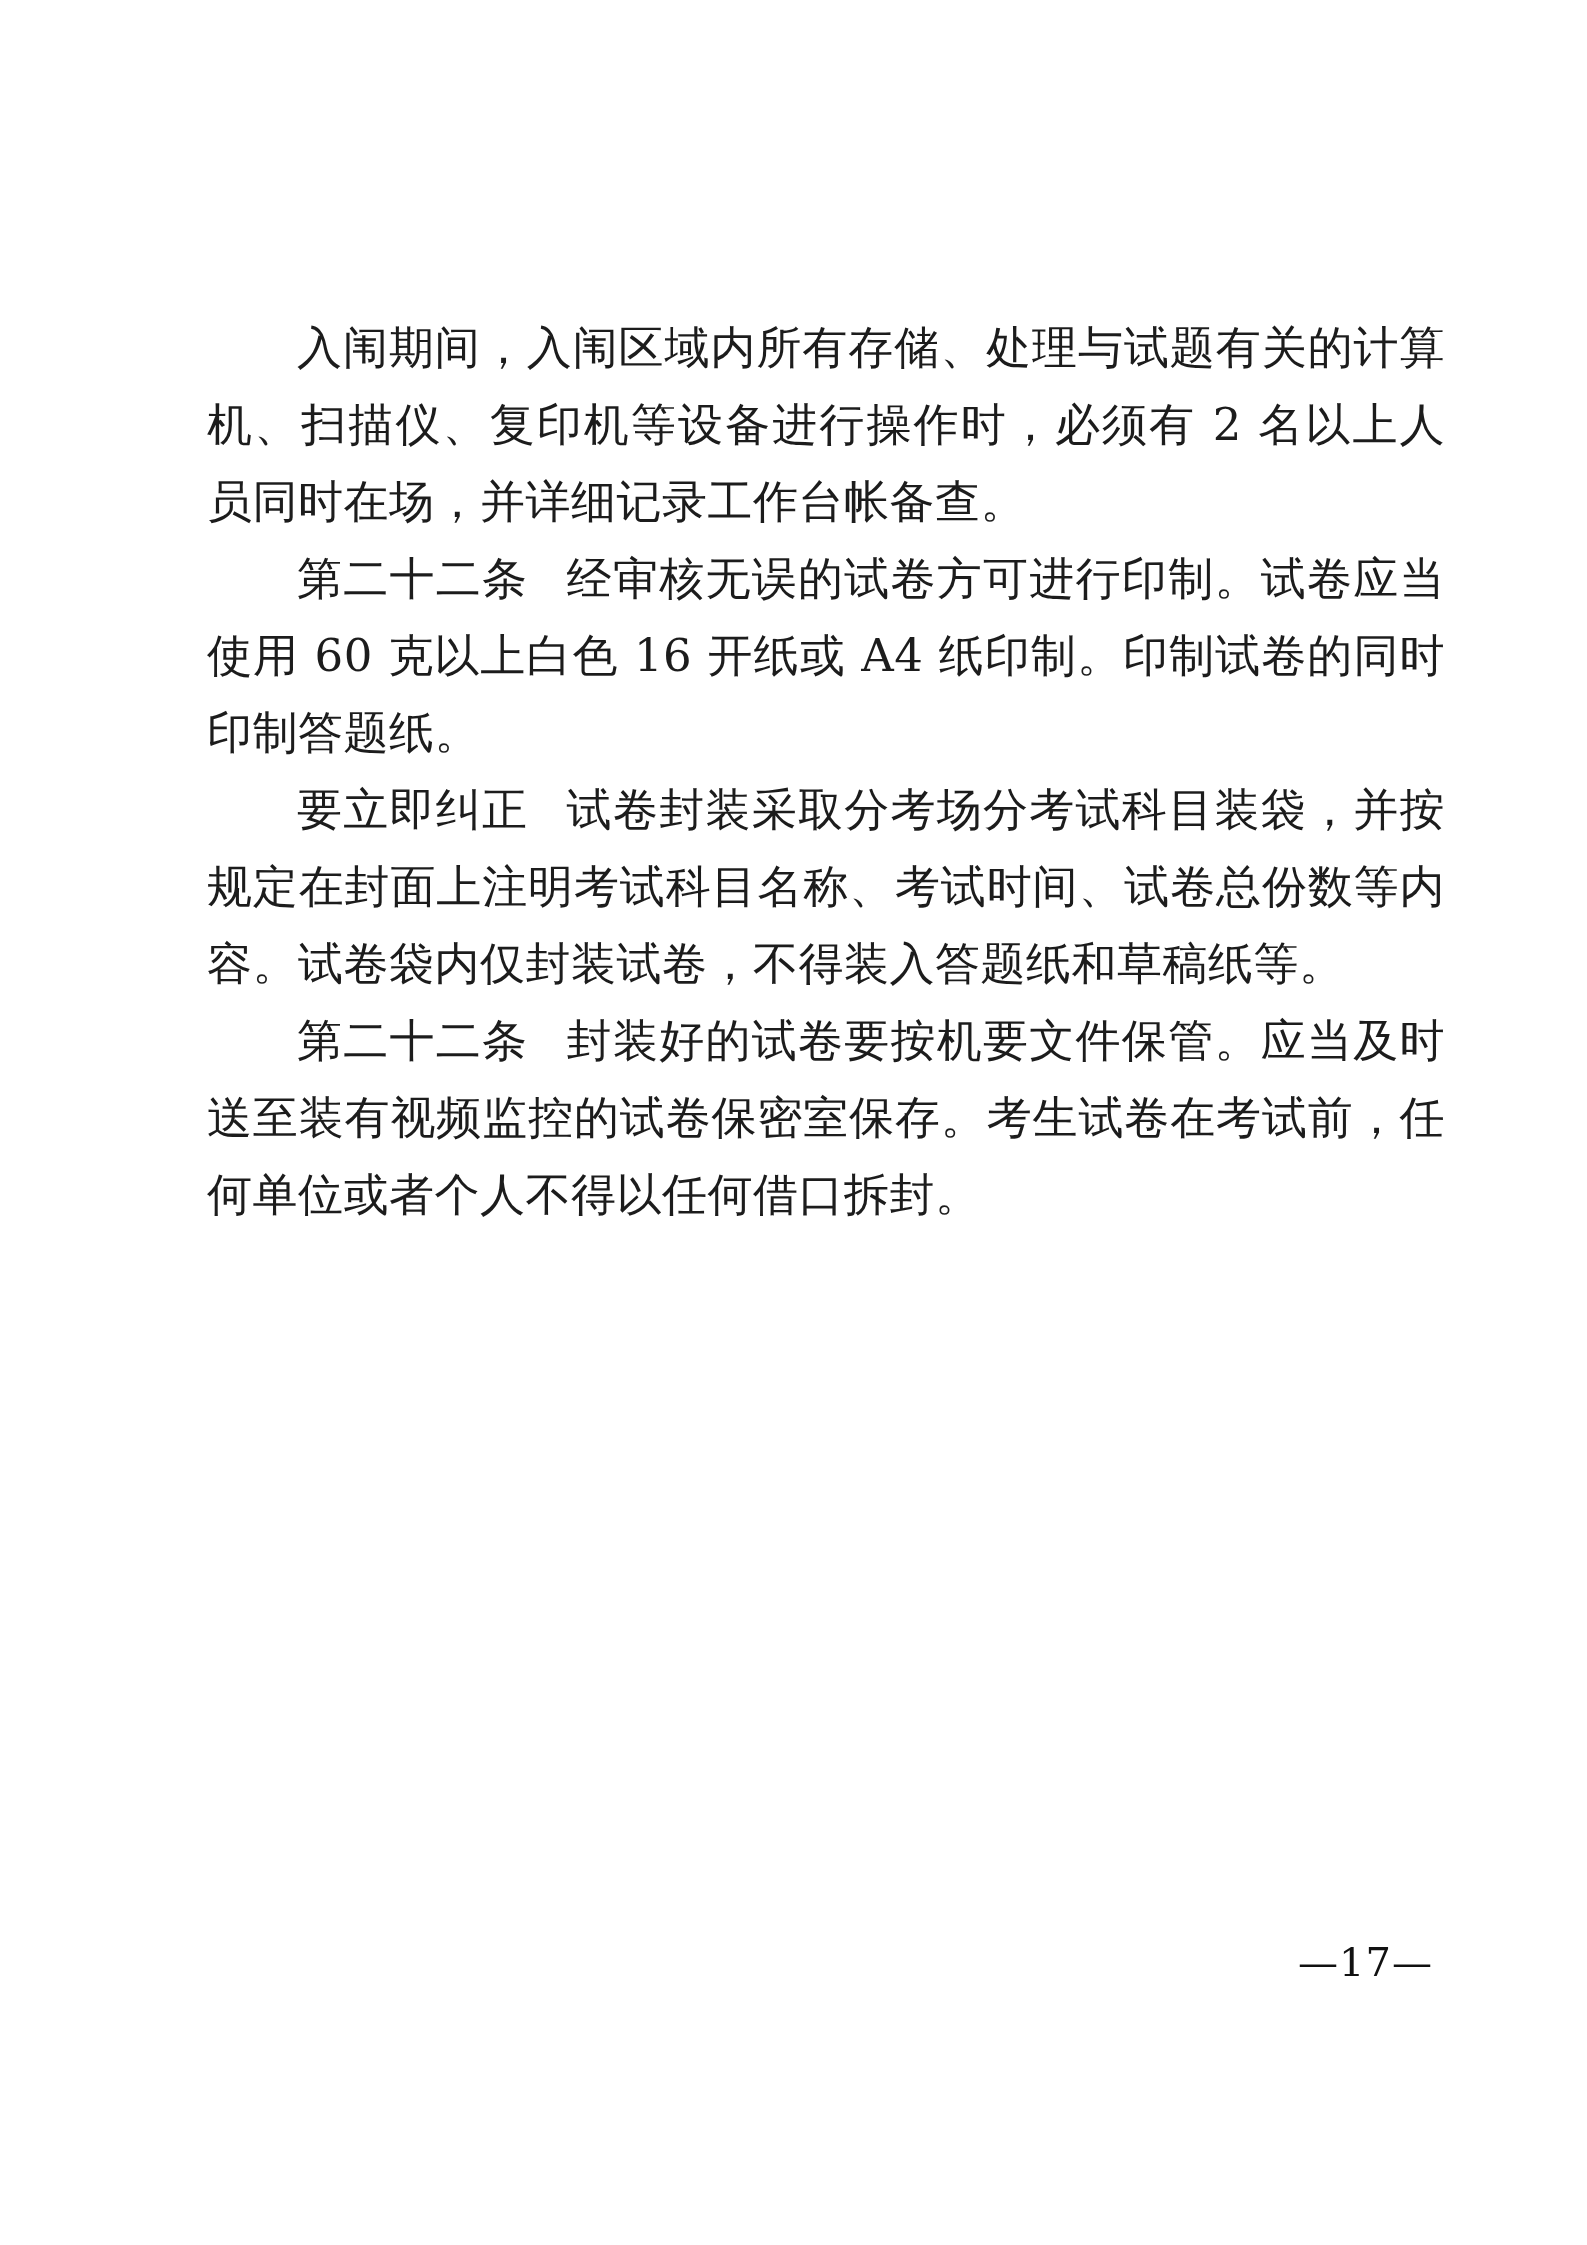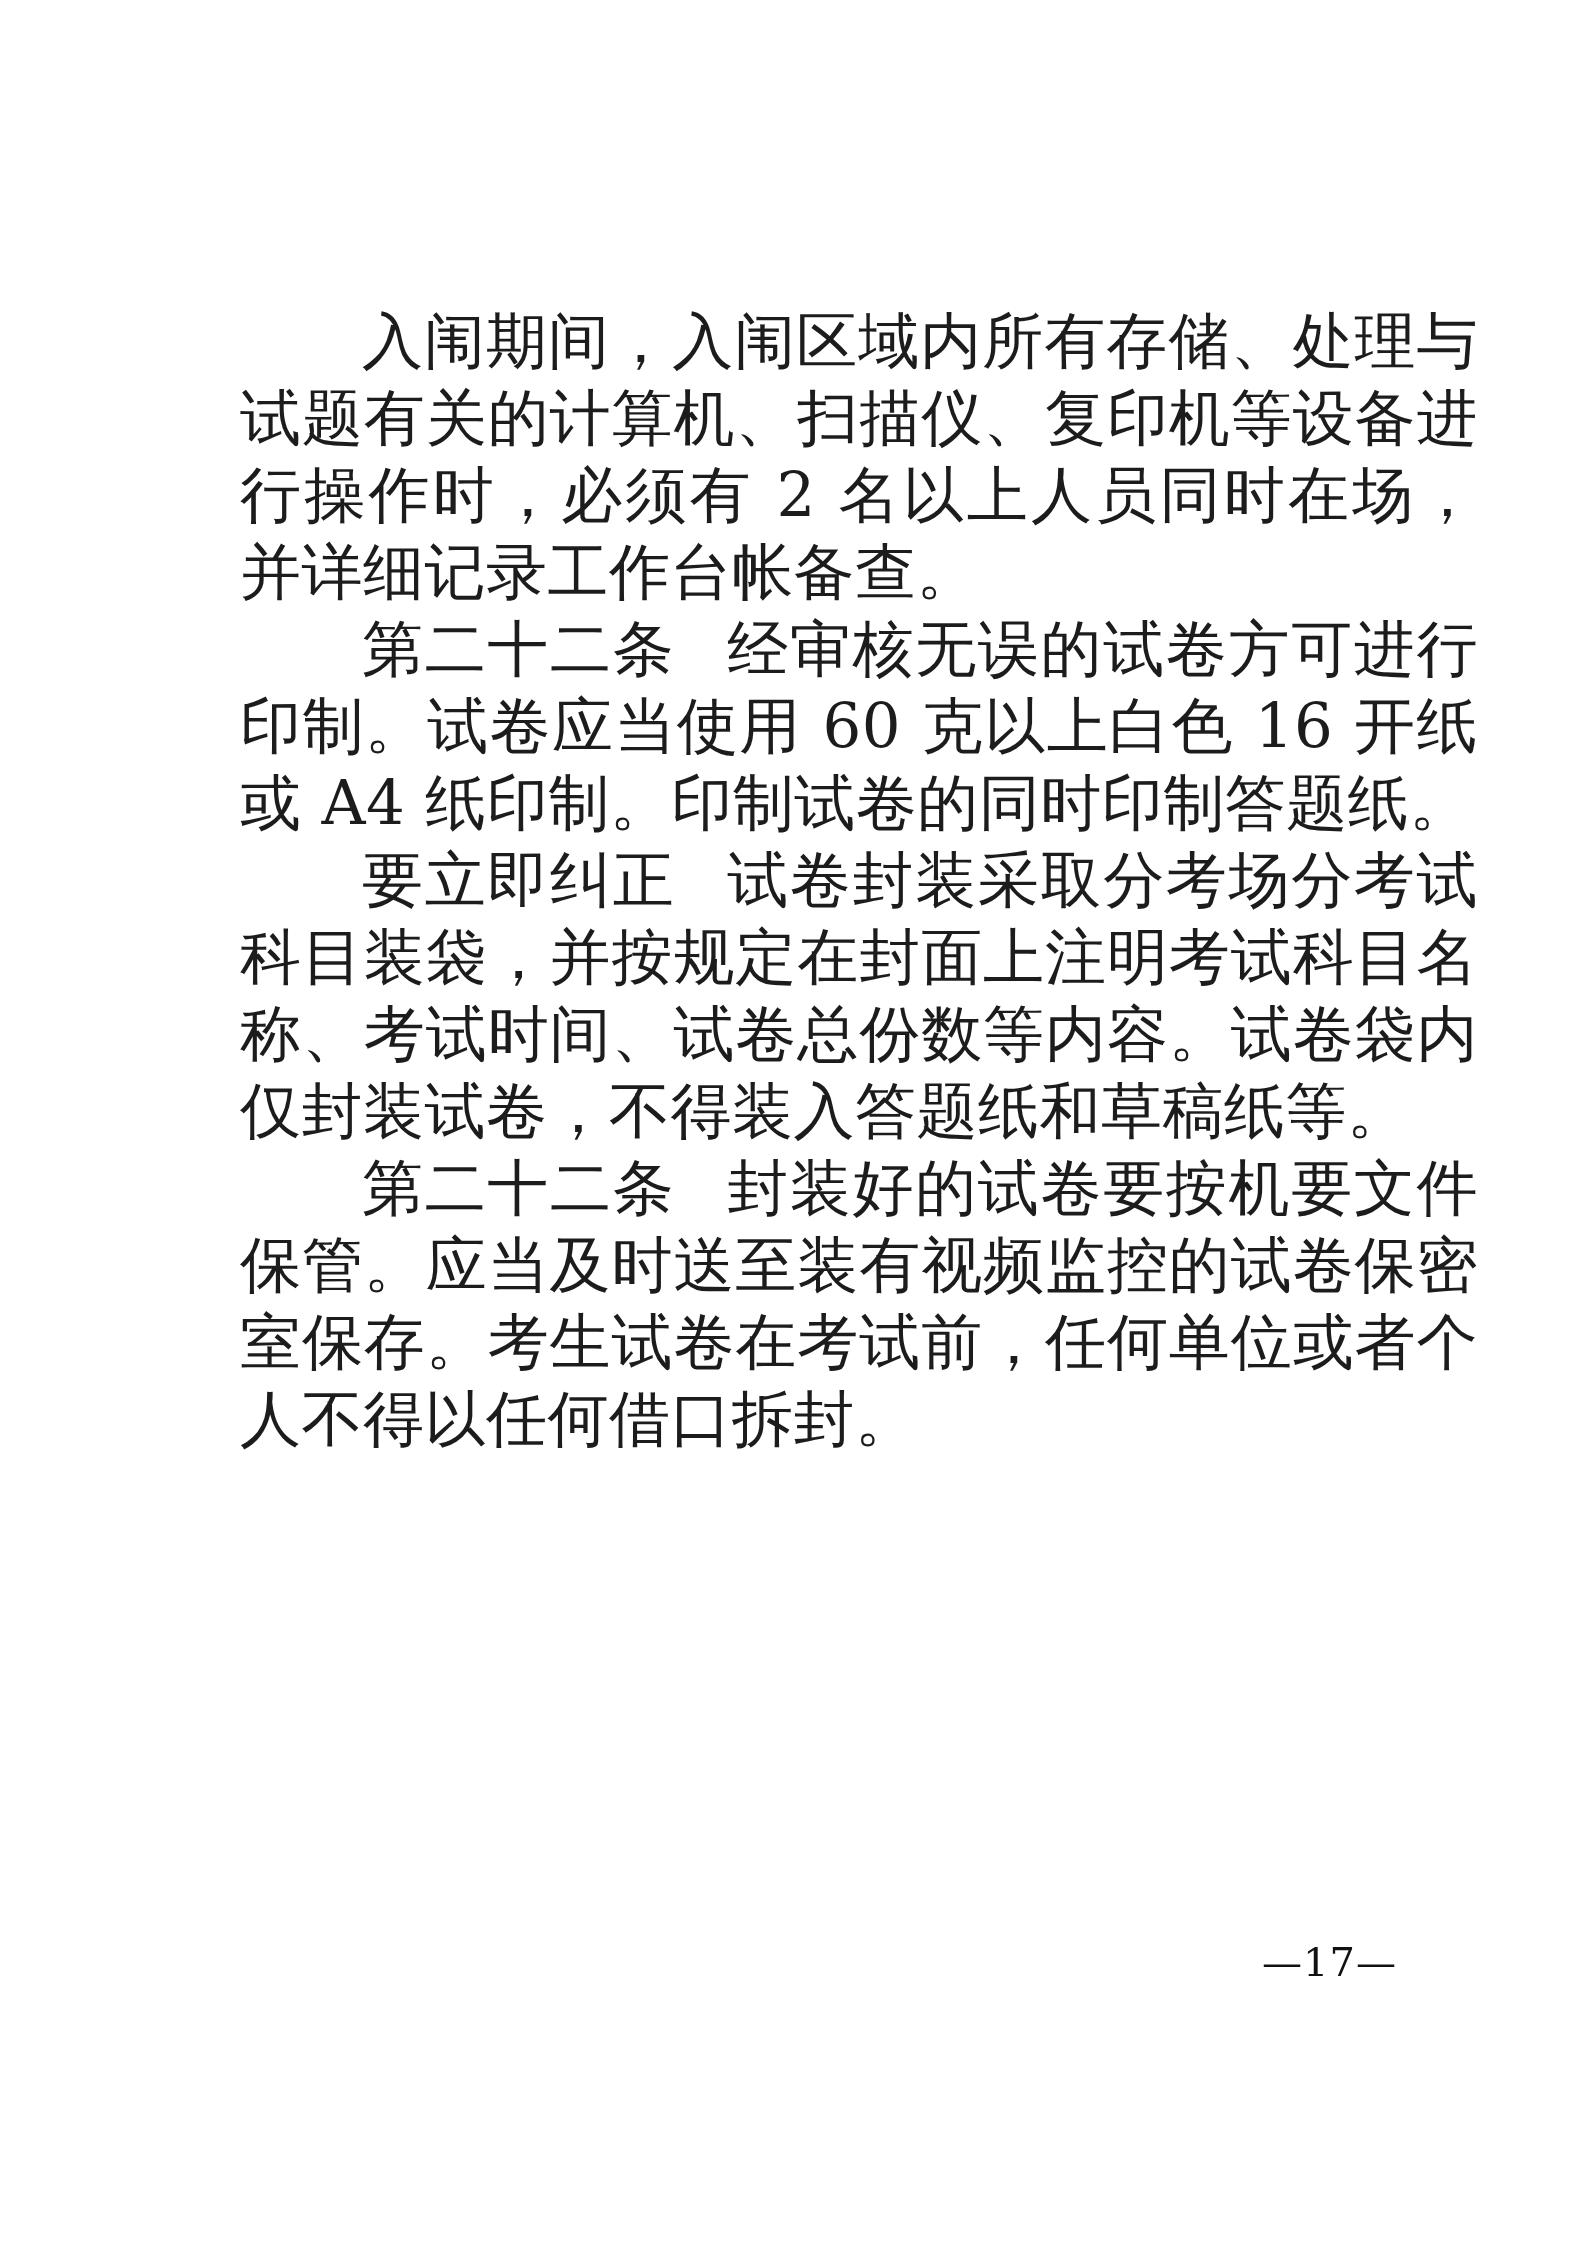--- a/index.html
+++ b/index.html
@@ -12,41 +12,40 @@
     width: 1587px;
     height: 2245px;
     background: #ffffff;
     overflow: hidden;
     font-family: "DejaVu Serif", "Liberation Serif", serif;
     color: #1c1c1c;
   }
   .content {
     position: absolute;
     left: 207px;
-    top: 302px;
+    top: 309px;
     width: 1238px;
-    font-size: 61px;
+    font-size: 45px;
     line-height: 77px;
     text-align: justify;
     text-justify: inter-character;
     letter-spacing: 0.5px;
-    margin-left: 33px;
   }
   .content p {
     margin: 0;
     padding: 0;
     text-indent: 2em;
   }
   .art-head {
     font-weight: 400;
     margin-right: 0.85em;
   }
   .page-num {
     position: absolute;
-    left: 1262px;
+    left: 1298px;
     top: 1938px;
     font-size: 40px;
     line-height: 48px;
     color: #111111;
     letter-spacing: 1px;
     font-family: "DejaVu Serif", "Liberation Serif", serif;
   }
 </style>
 </head>
 <body>

